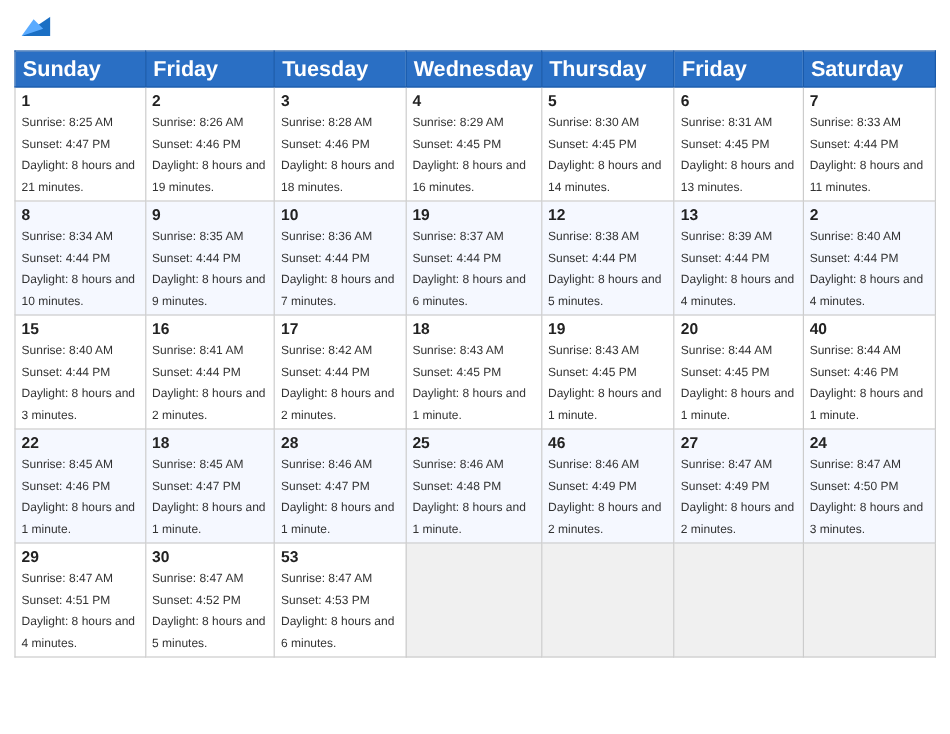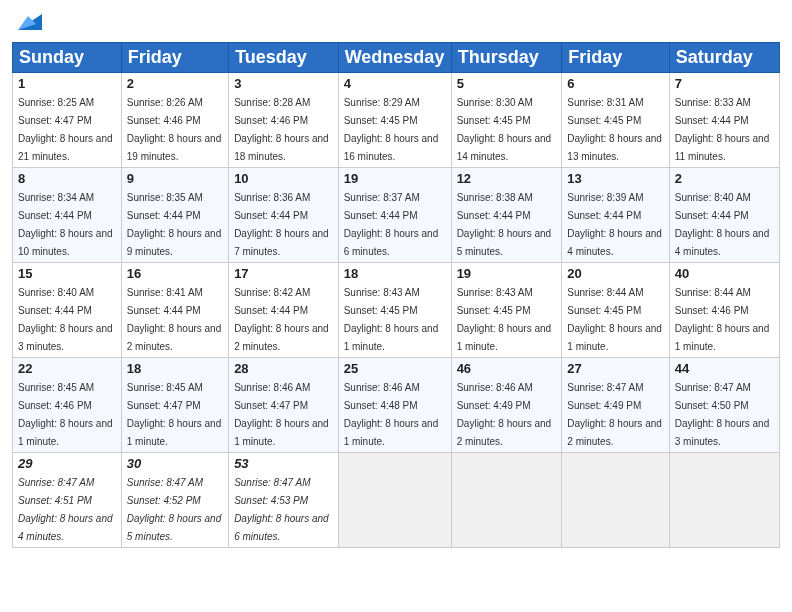--- a/index.html
+++ b/index.html
@@ -94,21 +94,20 @@
       font-size: 10px;
       color: #333;
       line-height: 1.4;
       margin-top: 40px;
     }
     .empty-cell {
       background: #f0f0f0 !important;
     }
     .last-row td {
       height: 70px;
-      font-style: italic;
     }
   </style>
 </head>
 <body>
 
 <div class="page">
   <div class="header">
     <div class="logo">
       <div class="logo-text">
         <span class="logo-general"></span>
@@ -247,21 +246,21 @@
       </td>
           <td>
         <span class="day-num">46</span>
         <span class="day-info">Sunrise: 8:46 AM<br>Sunset: 4:49 PM<br>Daylight: 8 hours and 2 minutes.</span>
       </td>
           <td>
         <span class="day-num">27</span>
         <span class="day-info">Sunrise: 8:47 AM<br>Sunset: 4:49 PM<br>Daylight: 8 hours and 2 minutes.</span>
       </td>
           <td>
-        <span class="day-num">44</span>
+        <span class="day-num">24</span>
         <span class="day-info">Sunrise: 8:47 AM<br>Sunset: 4:50 PM<br>Daylight: 8 hours and 3 minutes.</span>
       </td>
         </tr>
         <tr class="last-row">
           <td>
         <span class="day-num">29</span>
         <span class="day-info">Sunrise: 8:47 AM<br>Sunset: 4:51 PM<br>Daylight: 8 hours and 4 minutes.</span>
       </td>
           <td>
         <span class="day-num">30</span>

